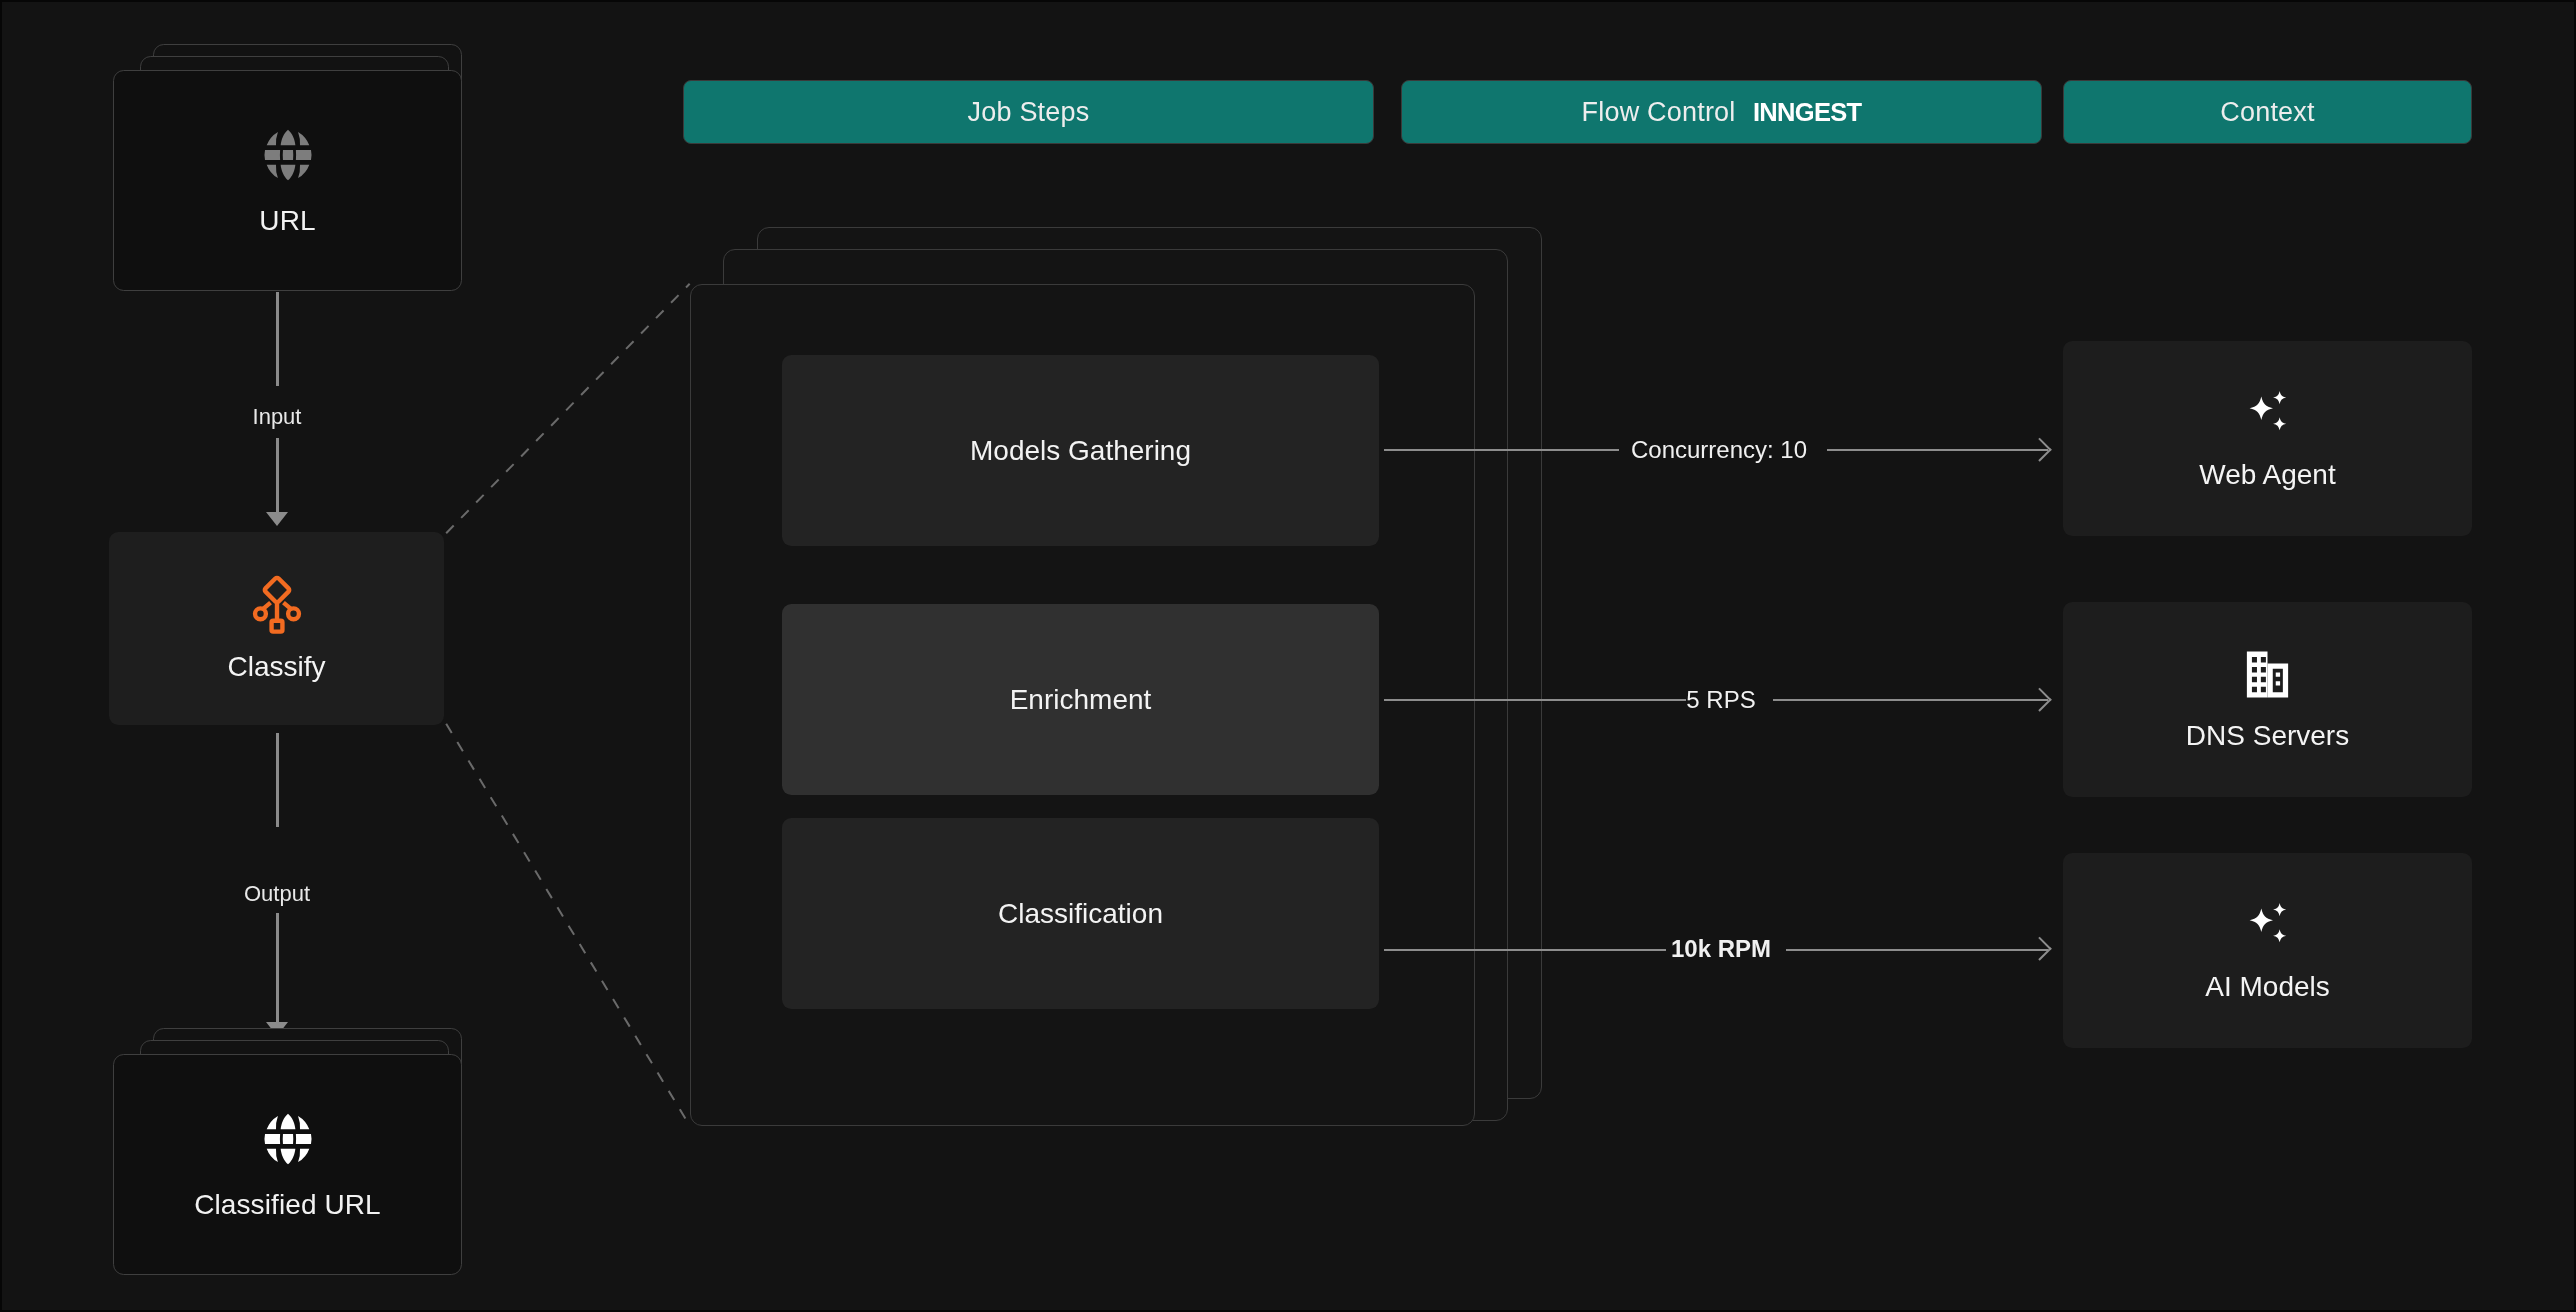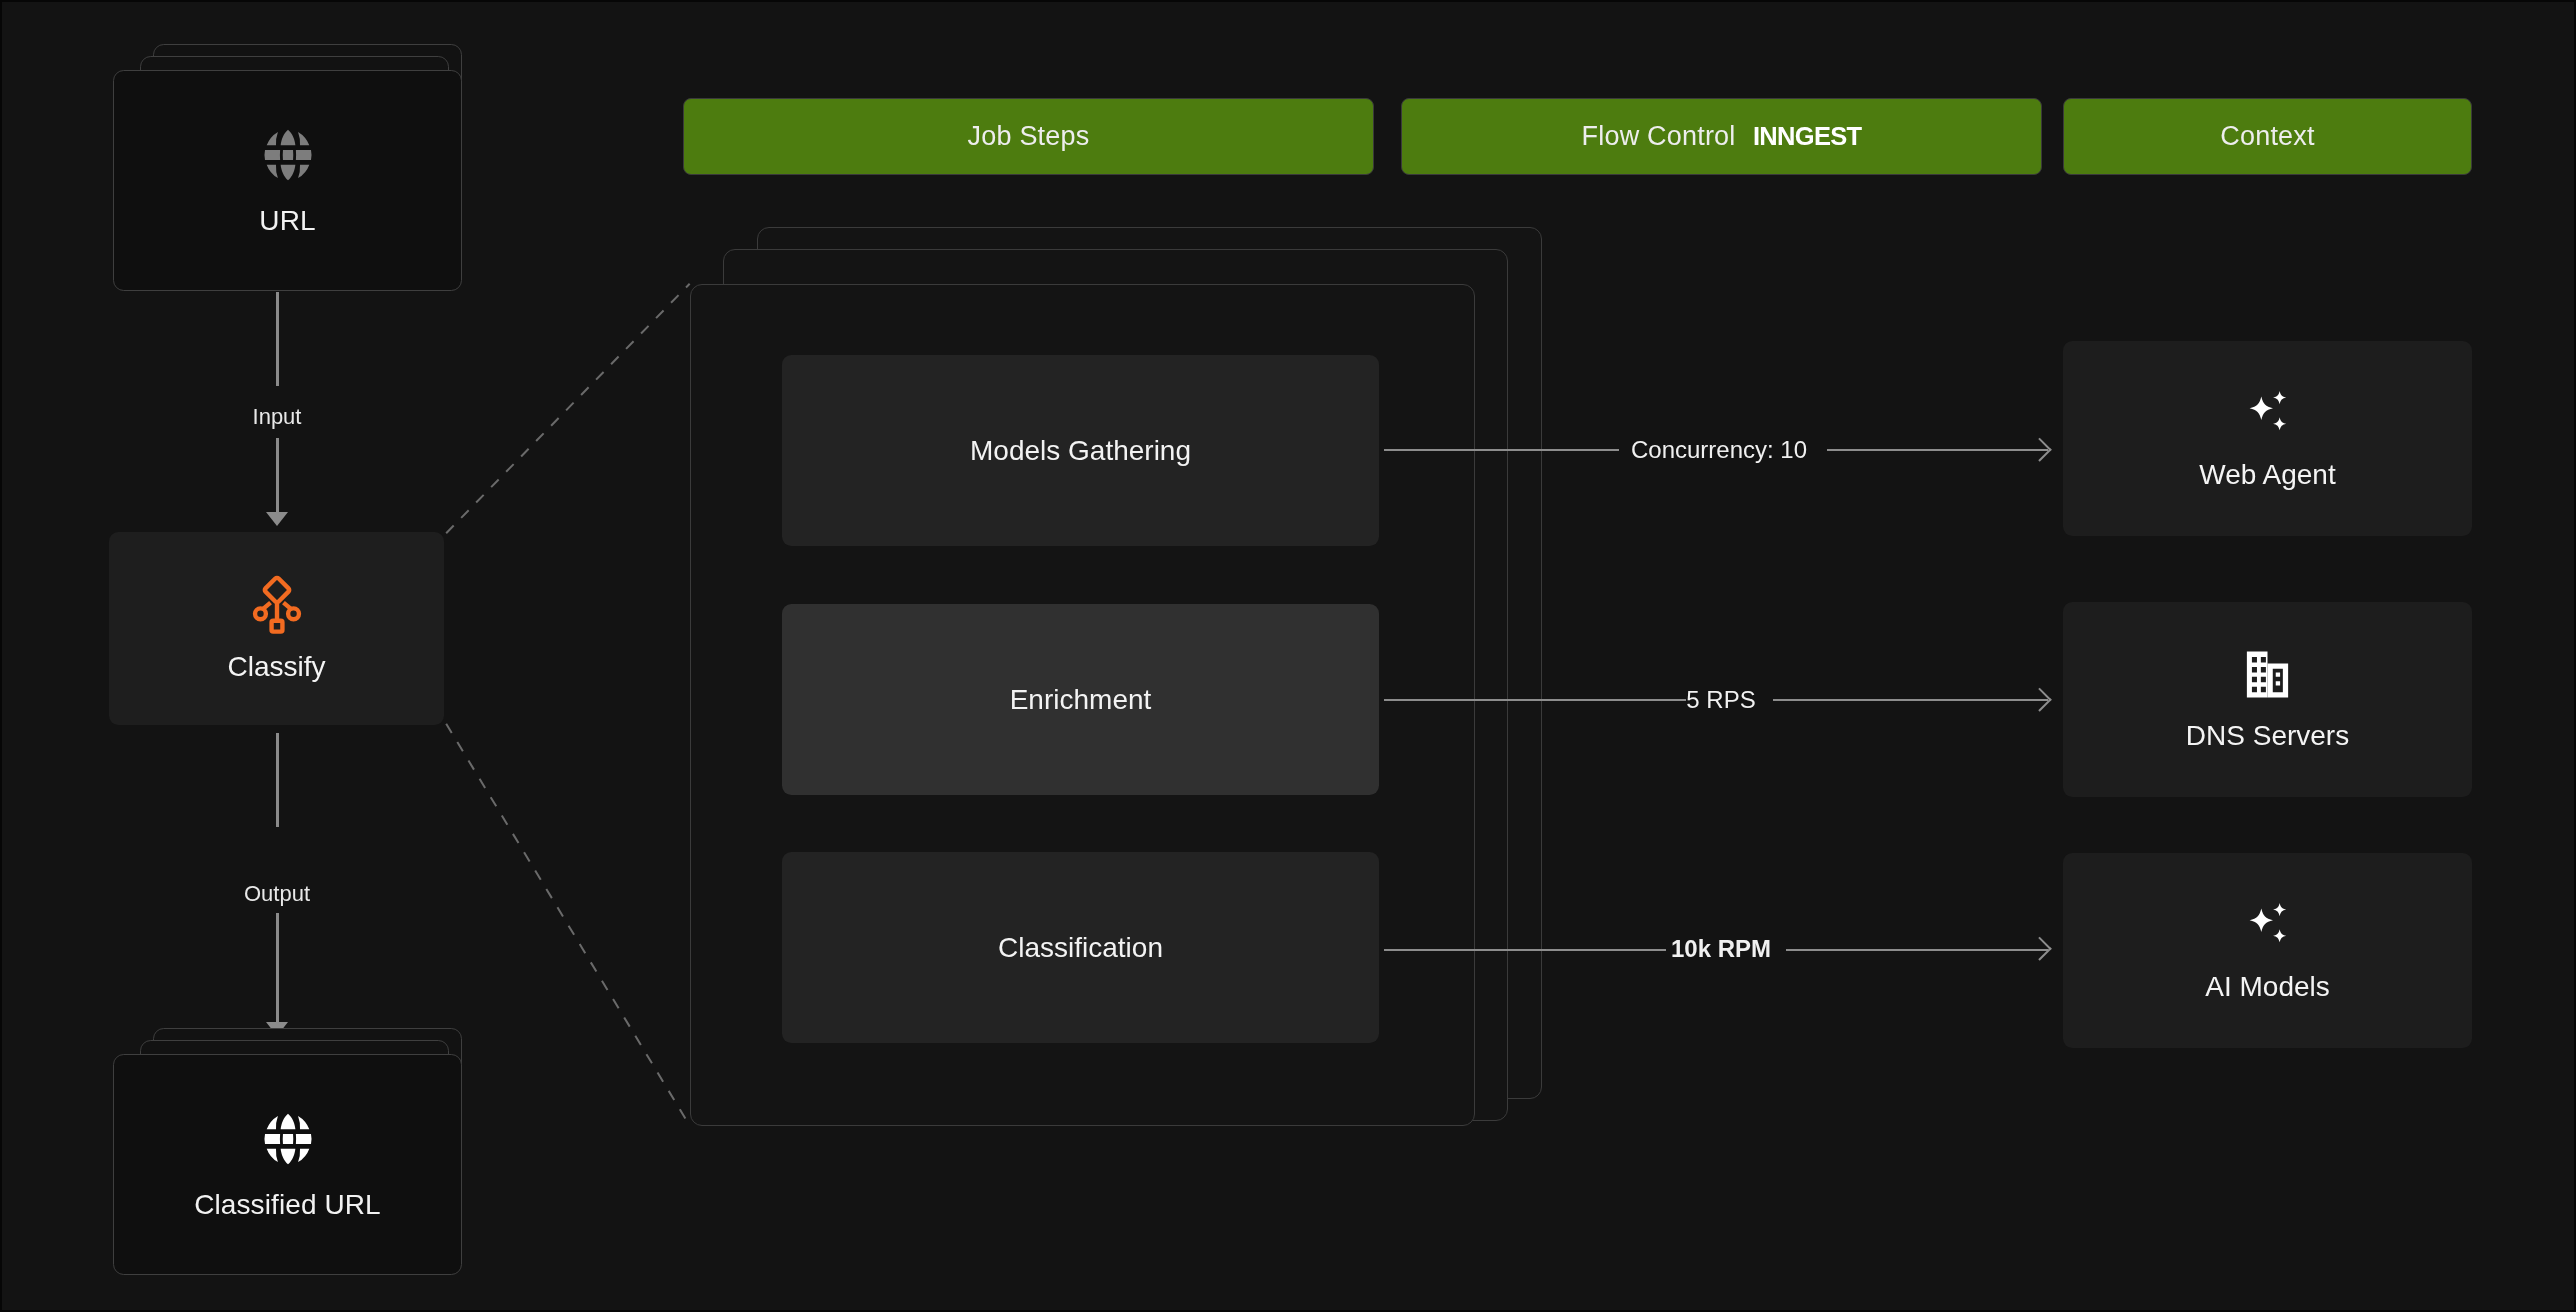--- a/index.html
+++ b/index.html
@@ -62,22 +62,22 @@
   .vhead {
     position:absolute; width:0; height:0;
     border-left:11.4px solid transparent;
     border-right:11.4px solid transparent;
     border-top:14.8px solid #8b8b8b;
     transform:translateX(-50%);
   }
 
   
   .tab {
-    position:absolute; top:96px; height:77px;
-    border:1.3px solid #3a3a3a; border-radius:8px; background:#4d7c0f;
+    position:absolute; top:78px; height:64px;
+    border:1.3px solid #3a3a3a; border-radius:8px; background:#0f766e;
     display:flex; align-items:center; justify-content:center; gap:17.4px;
   }
   .tab .tlabel { font-size:27px; color:#ededed; letter-spacing:0.2px; }
   #tab-jobsteps { left:681px; width:691px; }
   #tab-flow     { left:1399px; width:641px;  }
   #tab-context  { left:2061px; width:409px;  }
 
   .inngest-mark {
     font-size:25.5px; color:#ffffff; font-weight:bold;
     letter-spacing:-0.7px; font-family:"Liberation Sans", sans-serif;
@@ -213,21 +213,21 @@
 
   <div class="panel" id="panel3"></div>
   <div class="panel" id="panel2"></div>
   <div class="panel" id="panel1">
     <div class="step" style="top:70px;">
       <span class="slabel">Models Gathering</span>
     </div>
     <div class="step accent" style="top:319px;">
       <span class="slabel">Enrichment</span>
     </div>
-    <div class="step" style="top:567px;">
+    <div class="step" style="top:533px;">
       <span class="slabel">Classification</span>
     </div>
   </div>
 
   <div class="hline" style="left:1382px; top:447px; width:235px;"></div>
   <div class="hlabel" style="left:1717px; top:448px;">Concurrency: 10</div>
   <div class="hline" style="left:1825px; top:447px; width:221px;"></div>
   <div class="harrow" style="left:2029px; top:448px;"></div>
 
   <div class="hline" style="left:1382px; top:697px; width:302px;"></div>

